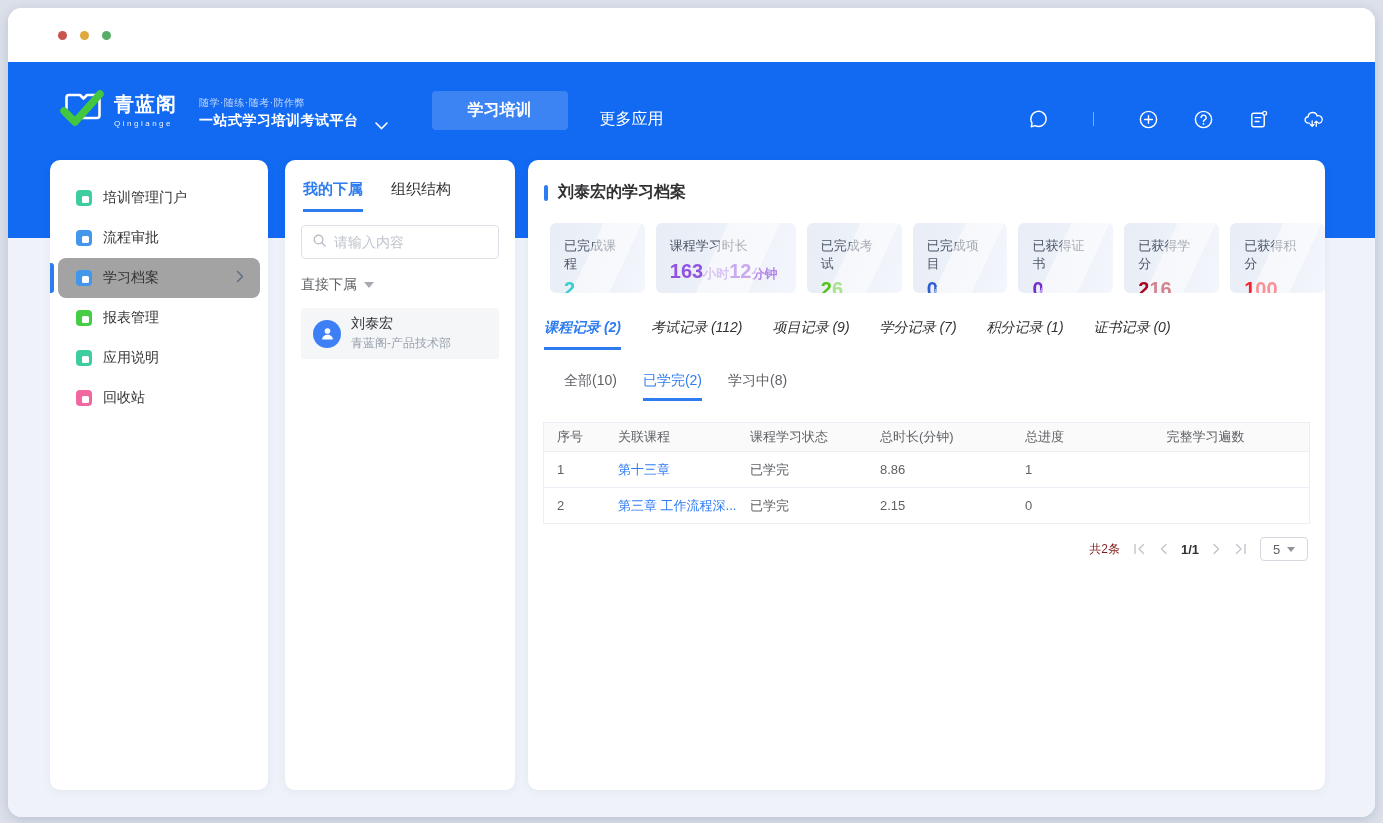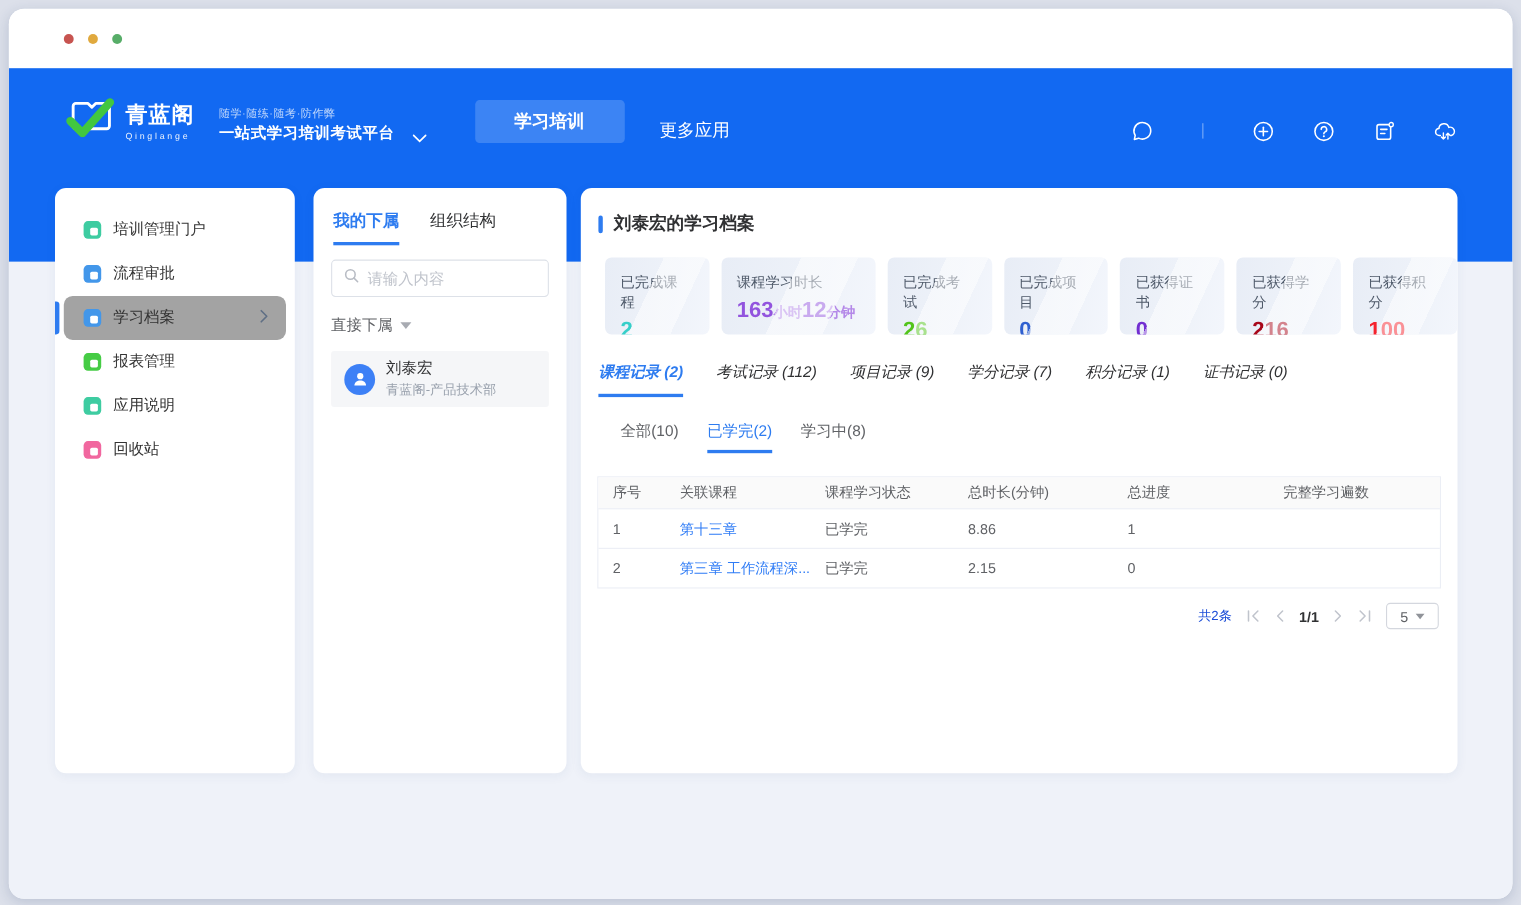--- a/index.html
+++ b/index.html
@@ -34,22 +34,22 @@
   .searchbox { width:240px; height:32px; background:rgba(255,255,255,.18); border-radius:4px;
                display:flex; align-items:center; padding:0 10px; gap:6px; }
   .searchbox .scope { font-size:13px; color:#fff; display:flex; align-items:center; gap:4px; cursor:pointer; }
   .searchbox input { flex:1; background:transparent; border:none; outline:none; font-size:13px; color:#fff; min-width:0; }
   .searchbox input::placeholder { color:rgba(255,255,255,.55); }
   .top-icons { display:flex; align-items:center; margin-left:26px; gap:0; }
   .tico { width:55px; display:flex; justify-content:center; cursor:pointer; }
   .tdivider { width:1px; height:14px; background:rgba(255,255,255,.45); }
 
   
-  .panel { position:absolute; top:152px; height:532px; background:#fff; border-radius:10px;
-           box-shadow:0 2px 10px rgba(30,60,120,.06);margin-top:11px; }
+  .panel { position:absolute; top:152px; height:630px; background:#fff; border-radius:10px;
+           box-shadow:0 2px 10px rgba(30,60,120,.06); }
   .sidebar { left:42px;  width:218px; }
   .midpanel { left:277px; width:230px; }
   .mainpanel{ left:520px; width:797px; }
 
   
   .side-list { padding-top:18px; }
   .side-item { position:relative; height:40px; margin:0 8px; border-radius:8px;
                display:flex; align-items:center; gap:11px; padding-left:18px;
                font-size:14px; color:#333; cursor:pointer; }
   .side-item.active { background:#a3a3a3; }
@@ -103,21 +103,21 @@
 
   .table { margin:21px 15px 0; border:1px solid #ebeef5; }
   .trow { display:grid; grid-template-columns:61px 132px 130px 145px 90px 1fr; align-items:center; }
   .trow.head { background:#fafafa; height:28px; font-size:13px; color:#606266; }
   .trow.body { height:36px; font-size:13px; color:#606266; border-top:1px solid #ebeef5; }
   .tcell { padding-left:13px; }
   .tcell.center { text-align:center; padding-left:0; }
   .tcell.link { color:#2f7cf6; cursor:pointer; }
 
   .pager { display:flex; align-items:center; justify-content:flex-end; gap:13px; padding:13px 17px 0; }
-  .pager .total { font-size:12px; color:#1d4ed8; }
+  .pager .total { font-size:12px; color:#7f1d1d; }
   .pg-btn { display:flex; align-items:center; cursor:default; }
   .pg-page { font-size:13px; font-weight:bold; color:#303133; }
   .pg-size { height:24px; min-width:48px; border:1px solid #d4d7de; border-radius:4px;
              display:flex; align-items:center; justify-content:center; gap:7px;
              font-size:13px; color:#606266; cursor:pointer; padding:0 8px; }
   .pg-size .caret-down { border-left-width:4px; border-right-width:4px; border-top-width:5px; border-top-color:#909399; }
 </style>
 </head>
 <body>
 

